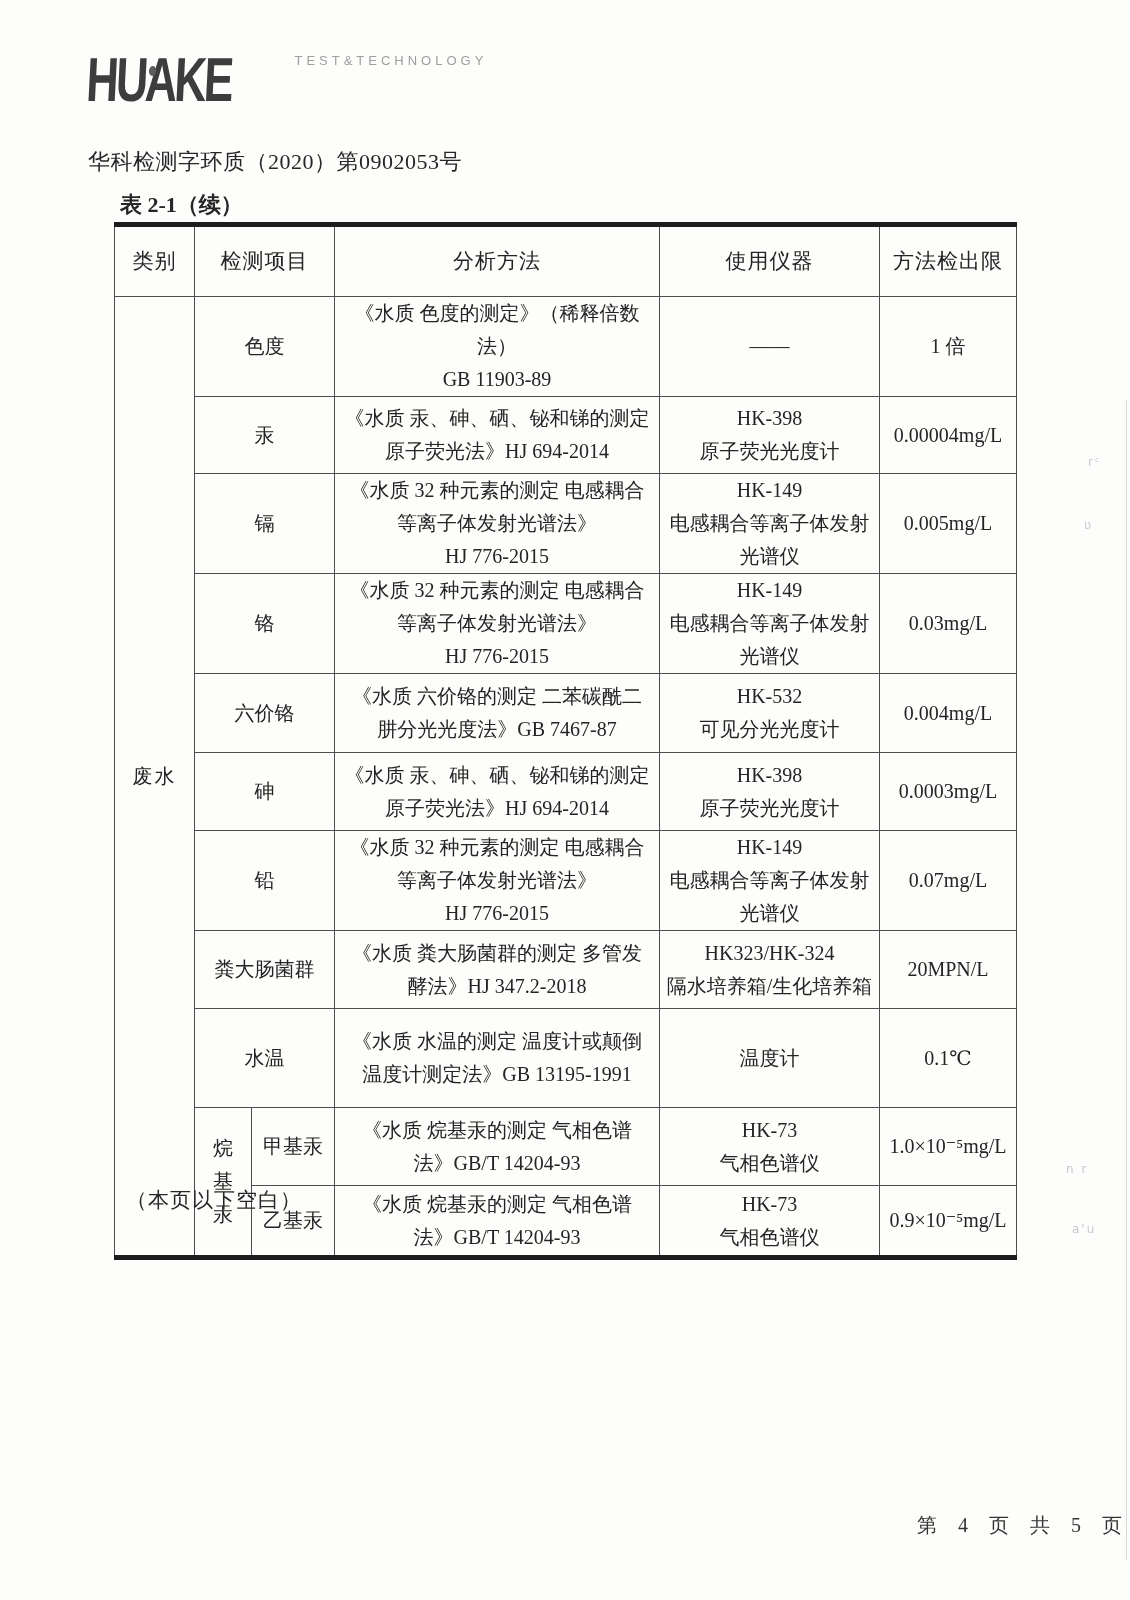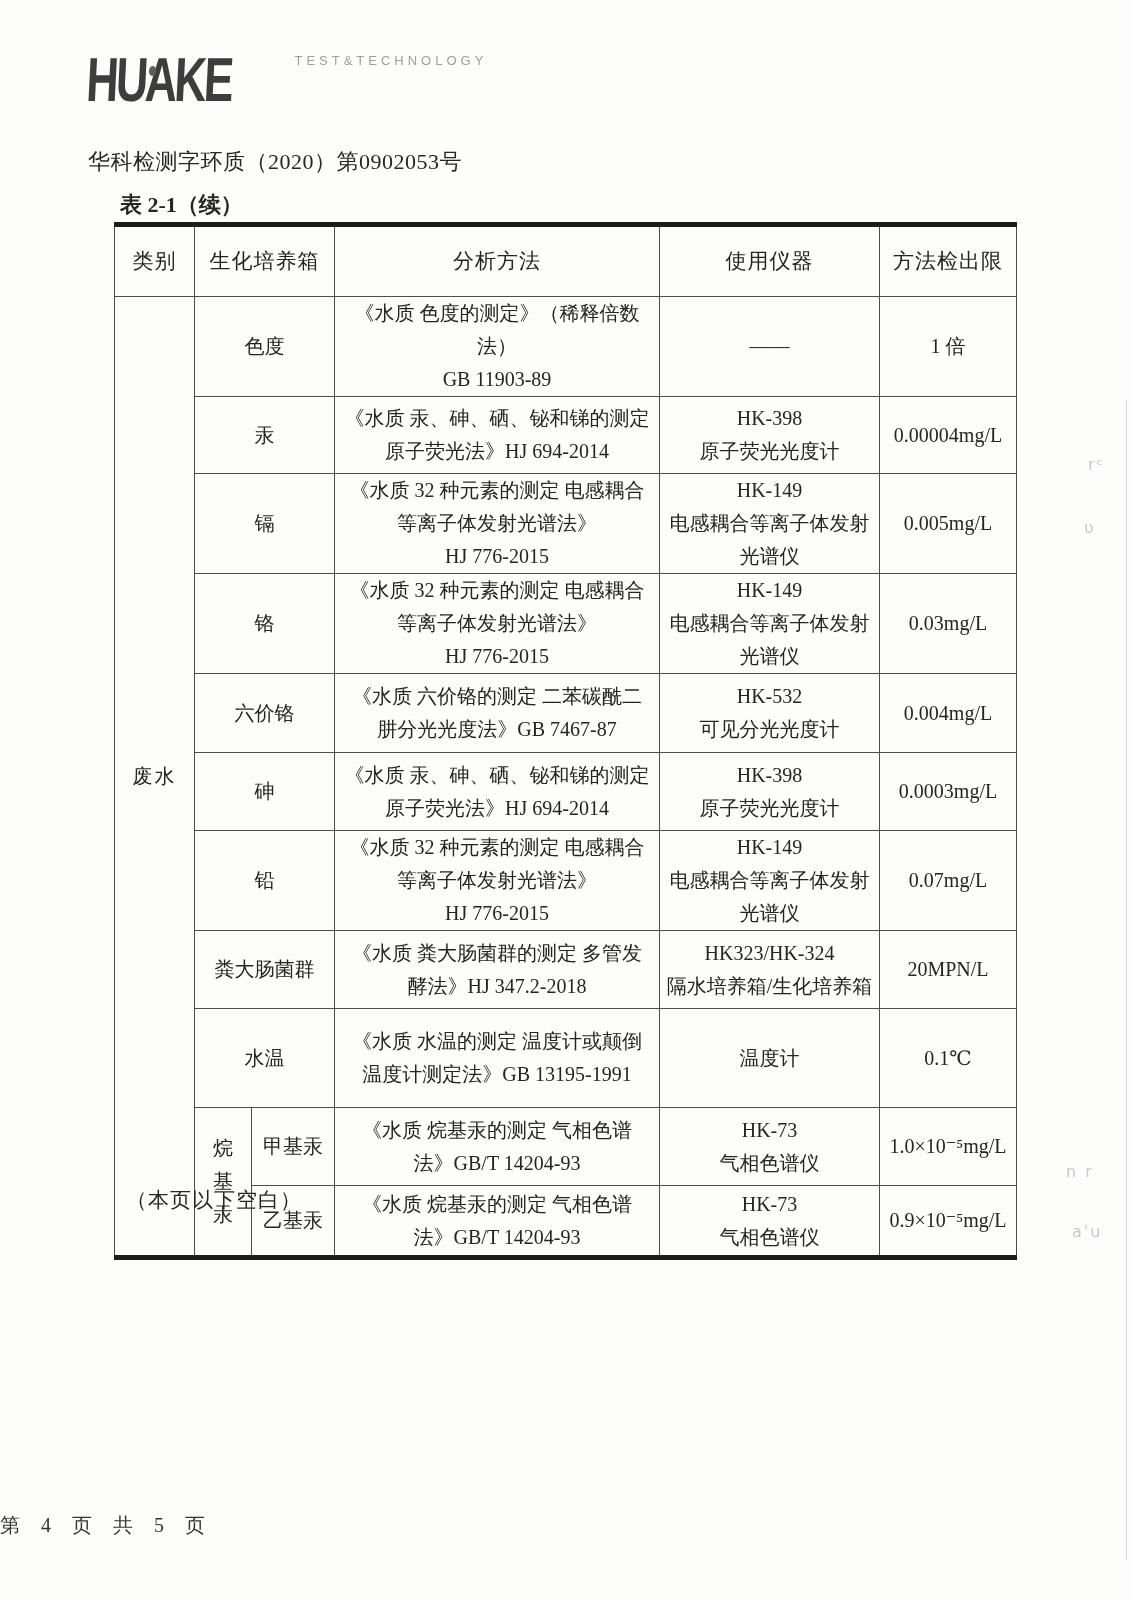--- a/index.html
+++ b/index.html
@@ -62,26 +62,26 @@
     font-weight:normal;
   }
   table.report { border-top:5px solid #1d1d1d; border-bottom:5px solid #1d1d1d; }
   table.report tr.hdr th { font-size:21px; letter-spacing:1px; }
   td.c-cat { letter-spacing:2px; }
   td.c-subcat { line-height:1.9; }
   td.c-method { line-height:1.7; }
 
   
   .blank-note { position:absolute; left:126px; top:1186px; font-size:21px; letter-spacing:1px; }
-  .page-footer { position:absolute; left:0; top:1512px; width:100%; text-align:left;
+  .page-footer { position:absolute; left:0; top:1512px; width:100%; text-align:right;
                  font-size:20px; letter-spacing:8px; color:#333; }
 
   
   .artifact { position:absolute; color:#9aa0ab; opacity:0.55;
-              font-family:"DejaVu Sans",sans-serif; font-size:16px; letter-spacing:2px; }
+              font-family:"DejaVu Sans",sans-serif; font-size:12px; letter-spacing:2px; }
   .edge-line { position:absolute; right:3px; top:400px; width:1px; height:1160px;
                background:#d9d9d9; }
 </style>
 </head>
 <body>
 
 <div class="page">
 
   <div class="logo-block">
     <div class="logo-row">
@@ -103,21 +103,21 @@
       <col style="width:80px">
         <col style="width:57px">
         <col style="width:83px">
       <col style="width:325px">
         <col style="width:220px">
         <col style="width:137px">
     </colgroup>
     <tbody>
         <tr class="hdr" style="height:72px">
       <th>类别</th>
-      <th colspan="2">生化培养箱</th>
+      <th colspan="2">检测项目</th>
       <th>分析方法</th>
       <th>使用仪器</th>
       <th>方法检出限</th>
     </tr>
     <tr style="height:76px">
       <td class="c-cat" rowspan="11">废水</td>
       <td colspan="2">色度</td>
       <td class="c-method">《水质 色度的测定》（稀释倍数法）
 GB 11903-89</td>
       <td>——</td>

